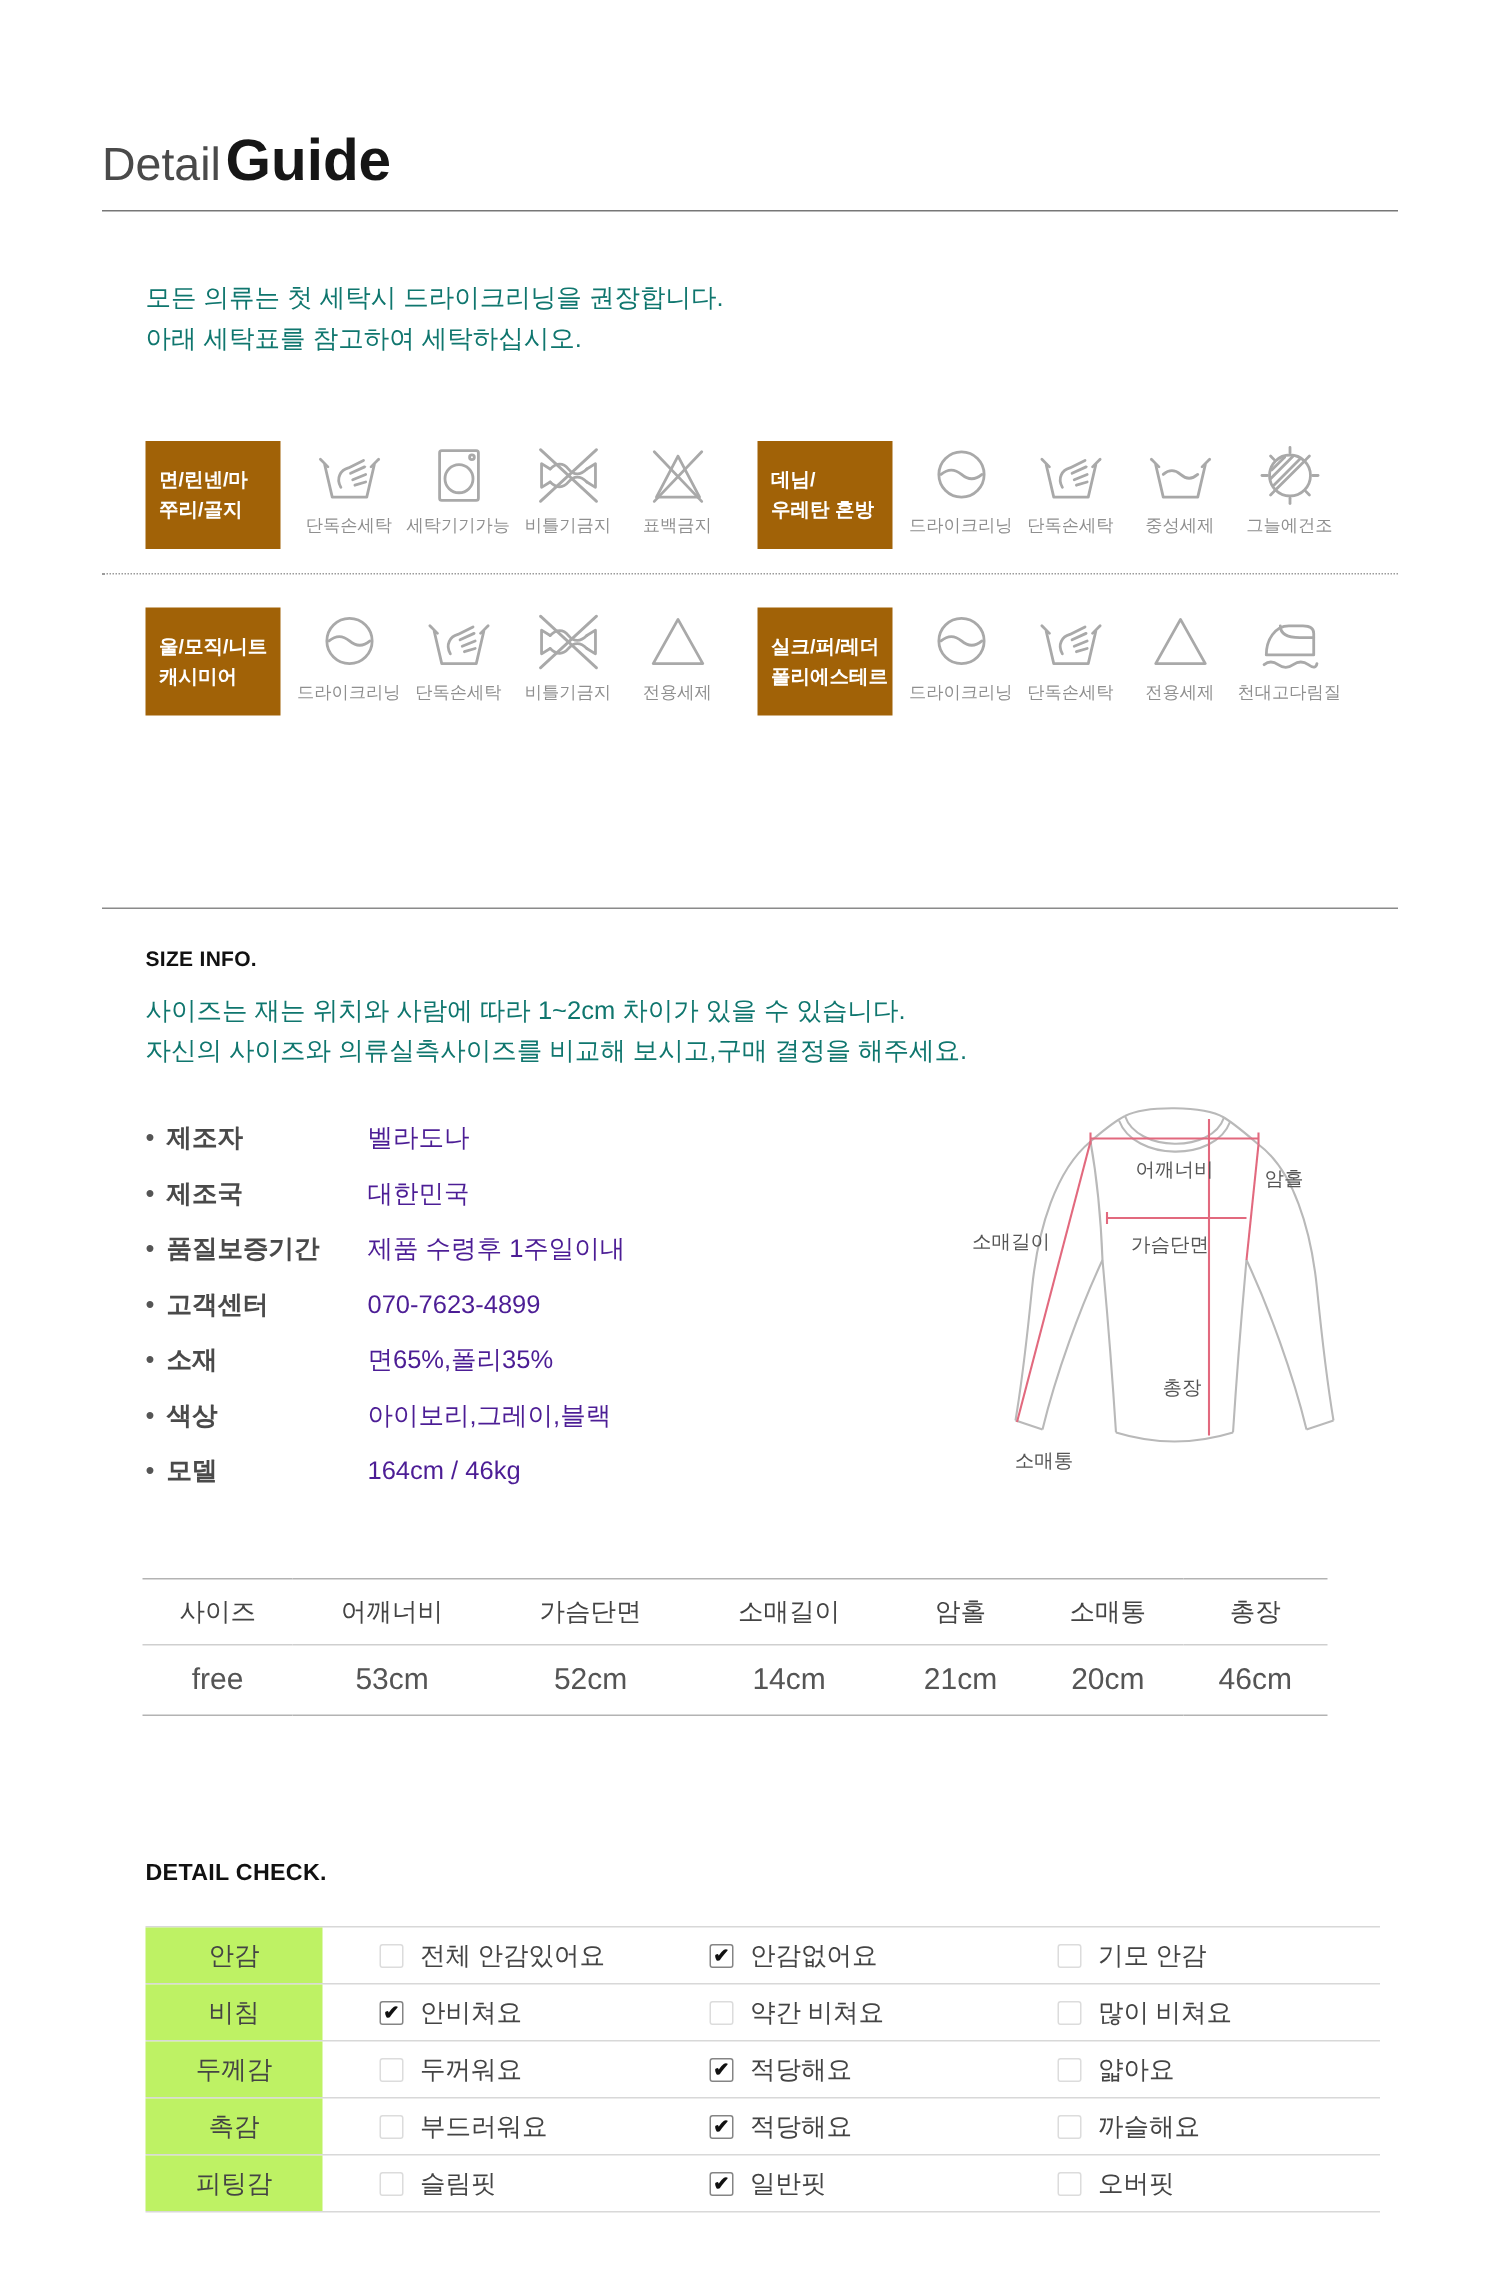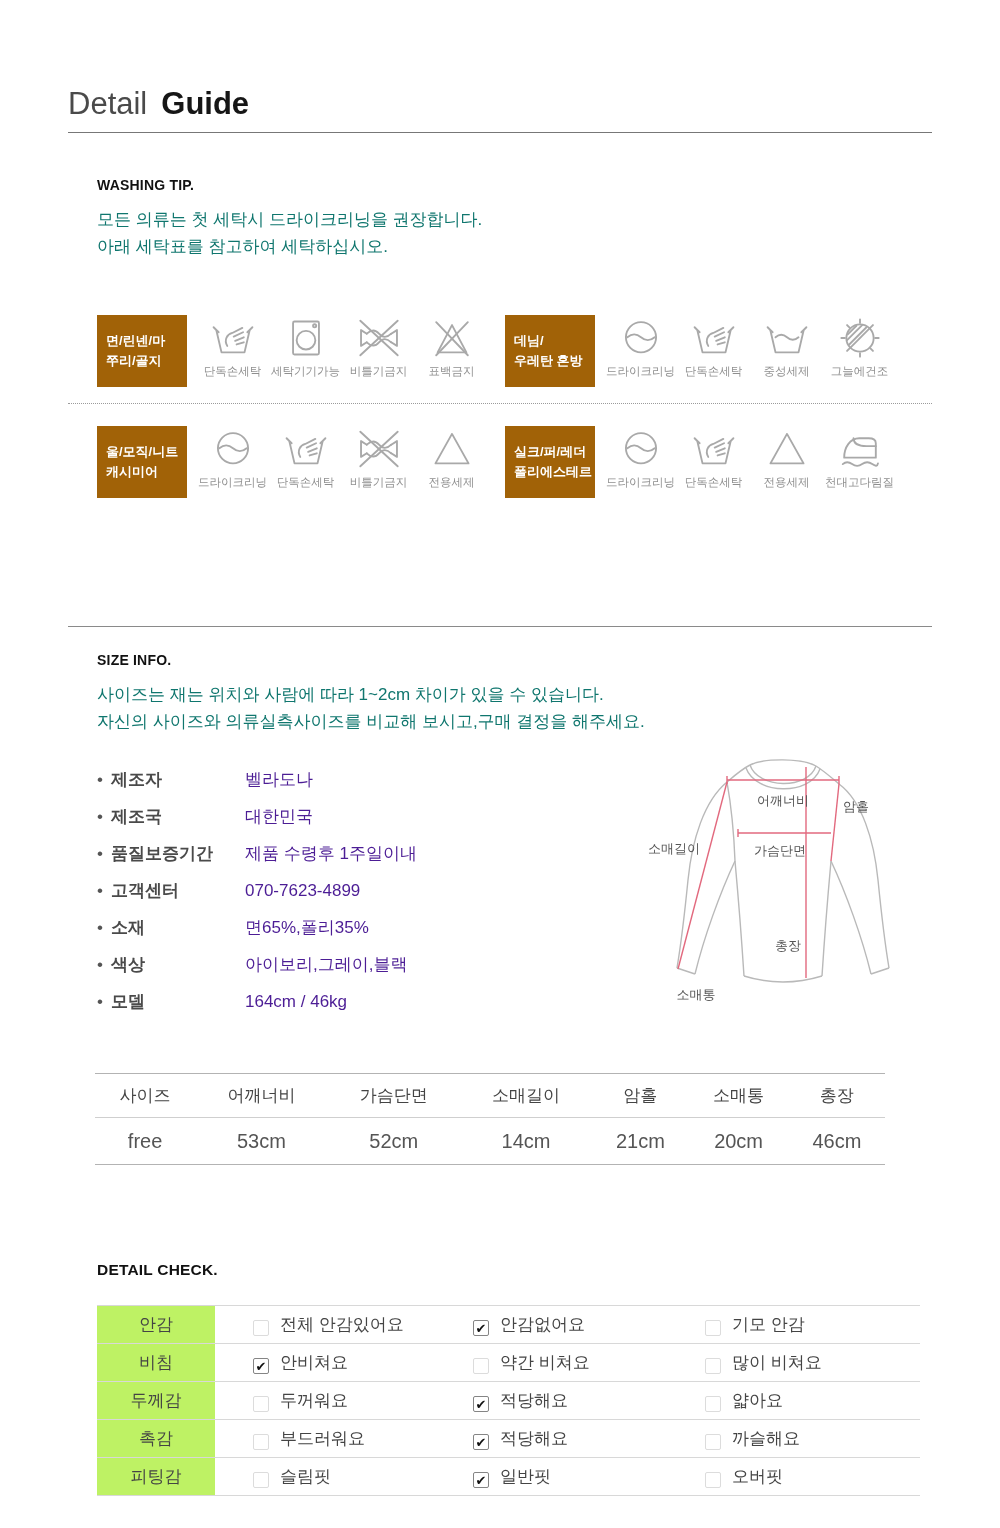--- a/index.html
+++ b/index.html
@@ -2,21 +2,21 @@
 <html><head>
 <meta charset="utf-8">
 <style>
   html,body{margin:0;padding:0;background:#fff;}
   body{width:1000px;height:1528px;font-family:"Liberation Sans","DejaVu Sans",sans-serif;color:#333;overflow:hidden;}
   .page{padding:0 68px;box-sizing:border-box;width:1000px;}
 
   
   .title-row{padding-top:86px;padding-bottom:10px;border-bottom:1px solid #777;}
   .title-light{font-size:31px;font-weight:300;color:#4a4a4a;}
-  .title-bold{font-size:31px;font-weight:700;color:#161616;margin-left:14px;}
+  .title-bold{font-size:39px;font-weight:700;color:#161616;margin-left:3px;}
 
   .indent{margin-left:29px;}
   .section-heading{font-size:14px;font-weight:700;color:#111;letter-spacing:.2px;}
   .body-text{margin-top:13px;font-size:17px;color:#0f766e;line-height:27px;}
 
   
   .wash-area{margin-top:55px;}
   .wash-row{display:flex;margin-left:29px;}
   .wash-group{display:flex;align-items:flex-start;}
   .wash-group:first-child{width:408px;flex:0 0 408px;}
@@ -48,39 +48,38 @@
   .size-table th{font-weight:400;height:41px;border-bottom:1px solid #cfcfcf;font-size:17px;color:#444;}
   .size-table td{height:44px;font-size:20px;color:#555;}
 
   
   .detail-check{margin-top:96px;}
   .detail-check .section-heading{font-size:15.5px;}
   .check-table{margin-top:26px;border-top:1px solid #d8d8d8;width:823px;}
   .check-row{display:flex;align-items:stretch;height:37px;border-bottom:1px solid #d8d8d8;}
   .check-row-label{width:118px;flex:0 0 118px;background:#bef264;display:flex;align-items:center;justify-content:center;font-size:17px;color:#444;}
   .check-opts{display:flex;flex:1;align-items:center;}
-  .check-opt{display:flex;align-items:flex-end;gap:11px;font-size:17px;color:#444;}
+  .check-opt{display:flex;align-items:center;gap:11px;font-size:17px;color:#444;font-family:Liberation Serif, serif;}
   .check-opt:nth-child(1){width:220px;margin-left:38px;}
   .check-opt:nth-child(2){width:232px;}
   .checkbox{width:16px;height:16px;border:1.5px solid #dcdcdc;border-radius:2px;background:#fff;
     display:flex;align-items:center;justify-content:center;box-sizing:border-box;}
   .checkbox.checked{border-color:#858585;}
   .check-mark{font-size:13px;line-height:1;color:#111;font-weight:700;}
 </style>
 </head>
 <body>
 
 <div class="page">
 
   <div class="title-row">
     <span class="title-light">Detail</span><span class="title-bold">Guide</span>
   </div>
 
   <div class="indent" style="margin-top:44px;">
-    <div class="section-heading">WASHING TIP.</div>
     <div class="body-text">
       <div>모든 의류는 첫 세탁시 드라이크리닝을 권장합니다.</div>
       <div>아래 세탁표를 참고하여 세탁하십시오.</div>
     </div>
   </div>
 
   <div class="wash-area">
     <div class="wash-row" id="wash-row-0">
         <div class="wash-group">
     <div class="wash-label-box">

